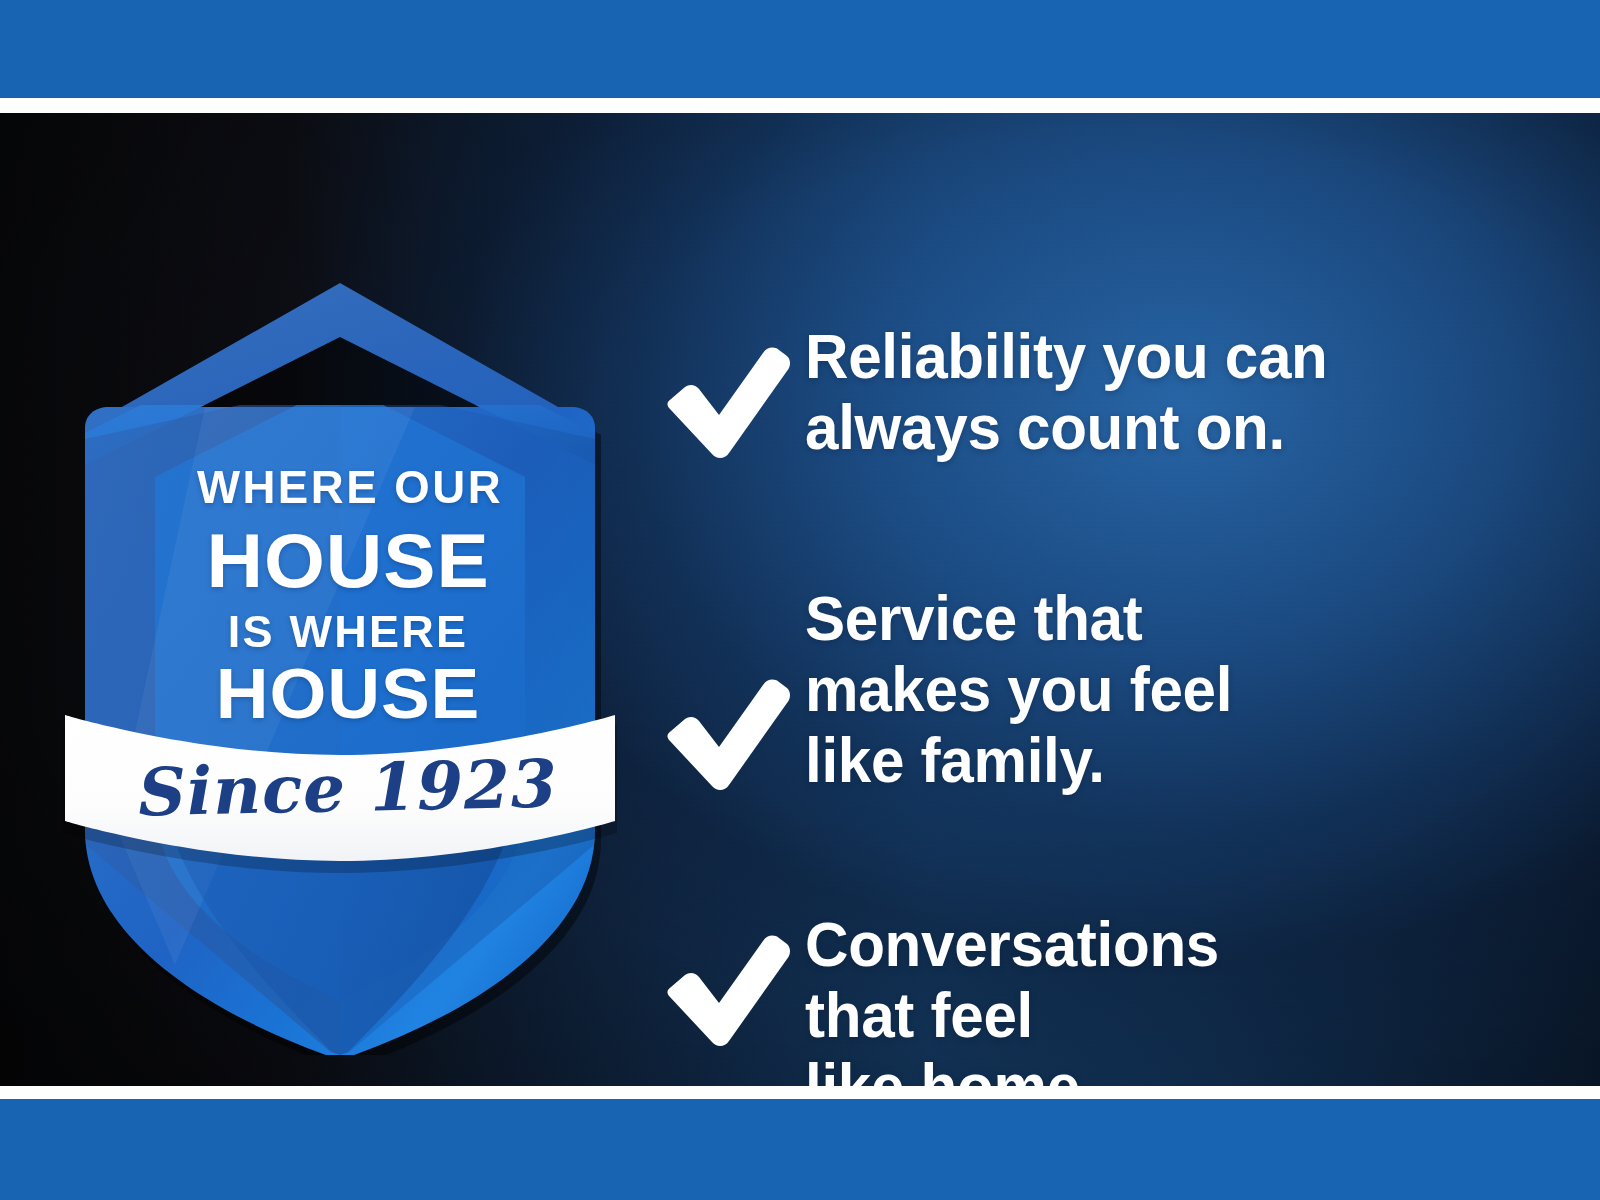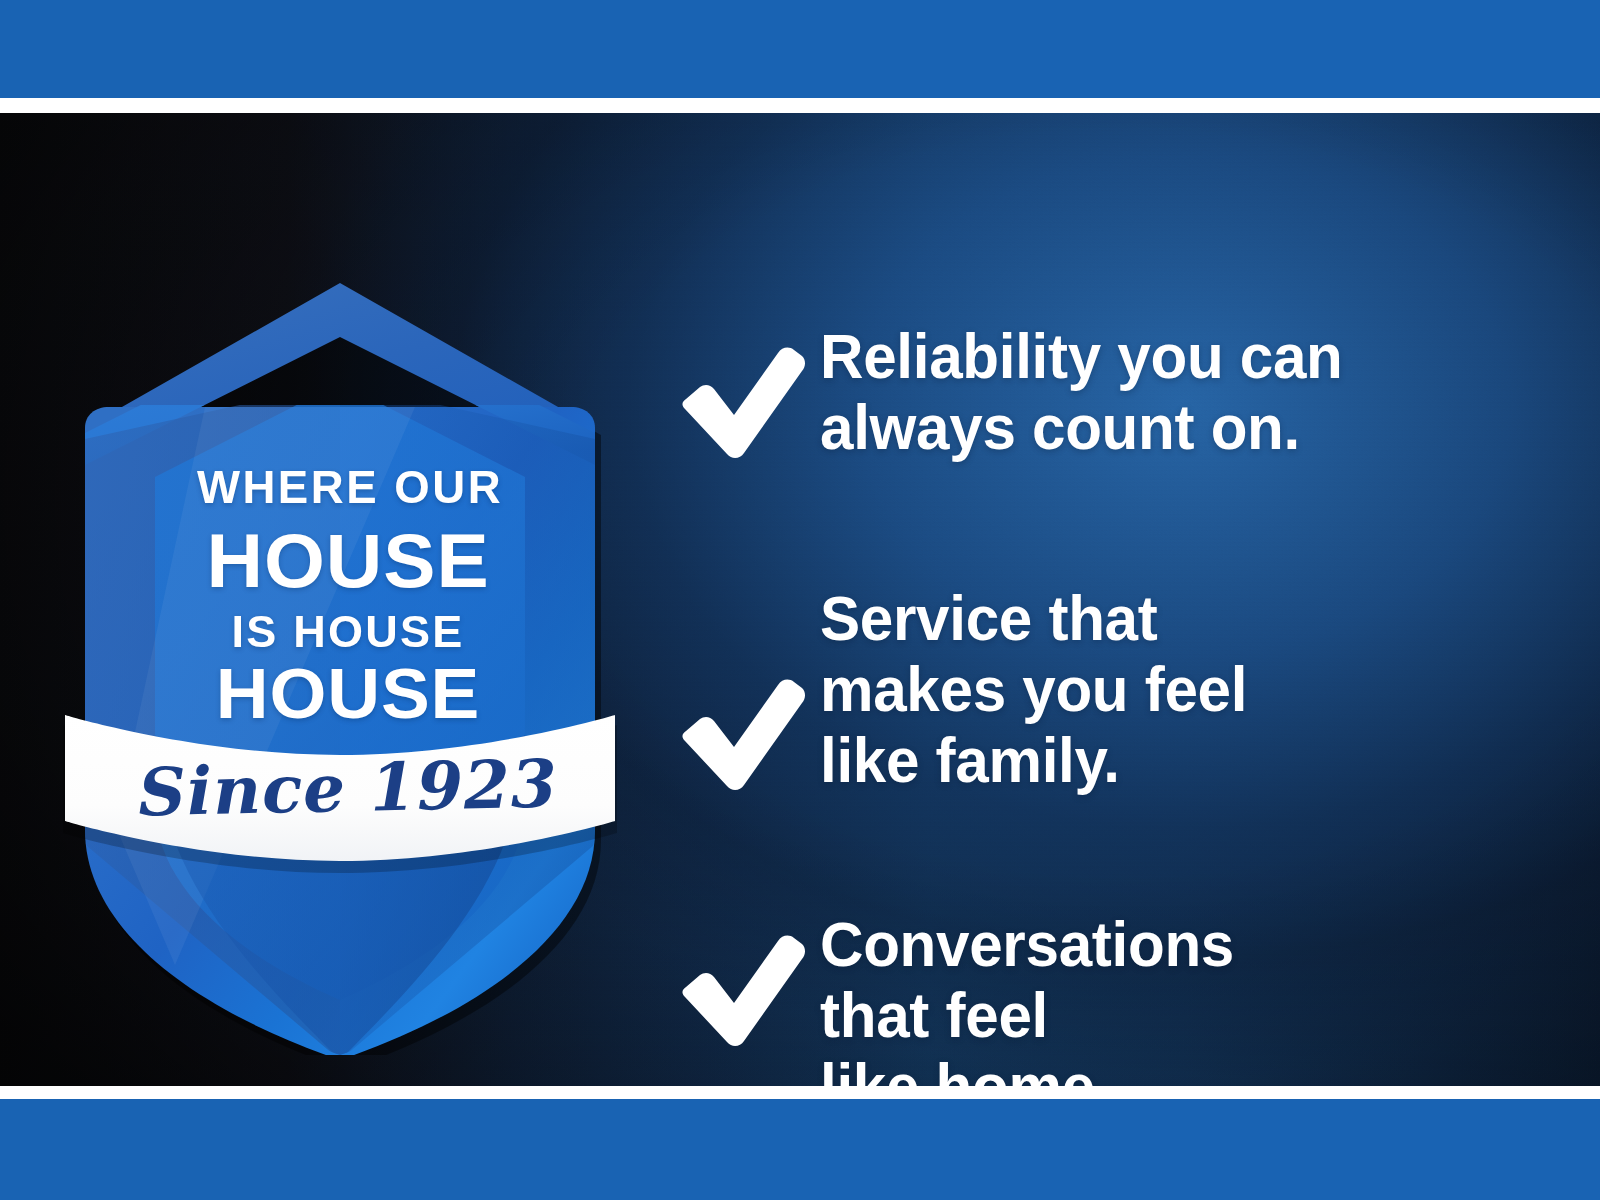--- a/index.html
+++ b/index.html
@@ -143,21 +143,21 @@
     font-style: italic;
     font-weight: bold;
     letter-spacing: 0.015em;
     text-shadow: none;
     transform: rotate(-1.2deg);
   }
 
   
   #checklist {
     position: absolute;
-    left: 670px;
+    left: 655px;
     top: 190px;
     width: 880px;
   }
   .check-row {
     position: relative;
     display: flex;
     align-items: flex-start;
   }
   #row-0 { margin-top: 18px; }
   #row-1 { margin-top: 118px; align-items: flex-end; }
@@ -276,21 +276,21 @@
         </g>
 
         <path d="M8,452 C8,452 140,492 285,492 C430,492 562,452 562,452
                  L562,560 C562,560 430,600 285,600 C140,600 8,560 8,560 Z" fill="rgba(0,0,0,0.22)" transform="translate(0,8)"></path>
         <path d="M10,450 C10,450 142,490 285,490 C428,490 560,450 560,450
                  L560,556 C560,556 428,596 285,596 C142,596 10,556 10,556 Z" fill="url(#gradRibbon)"></path>
       </svg>
 
       <div id="logo-line-where" class="shield-text">WHERE OUR</div>
       <div id="logo-line-house1" class="shield-text">HOUSE</div>
-      <div id="logo-line-isyour" class="shield-text">IS HOUSE</div>
+      <div id="logo-line-isyour" class="shield-text">IS WHERE</div>
       <div id="logo-line-house2" class="shield-text">HOUSE</div>
       <div id="logo-since" class="shield-text">Since 1923</div>
     </div>
 
     <div id="checklist">
 
       <div class="check-row" id="row-0">
         <div class="check-icon">
           <svg width="136" height="118" viewBox="0 0 136 118">
             <path d="M16,56 L30,44 C34,41 40,41 44,46 L64,72 L108,10

